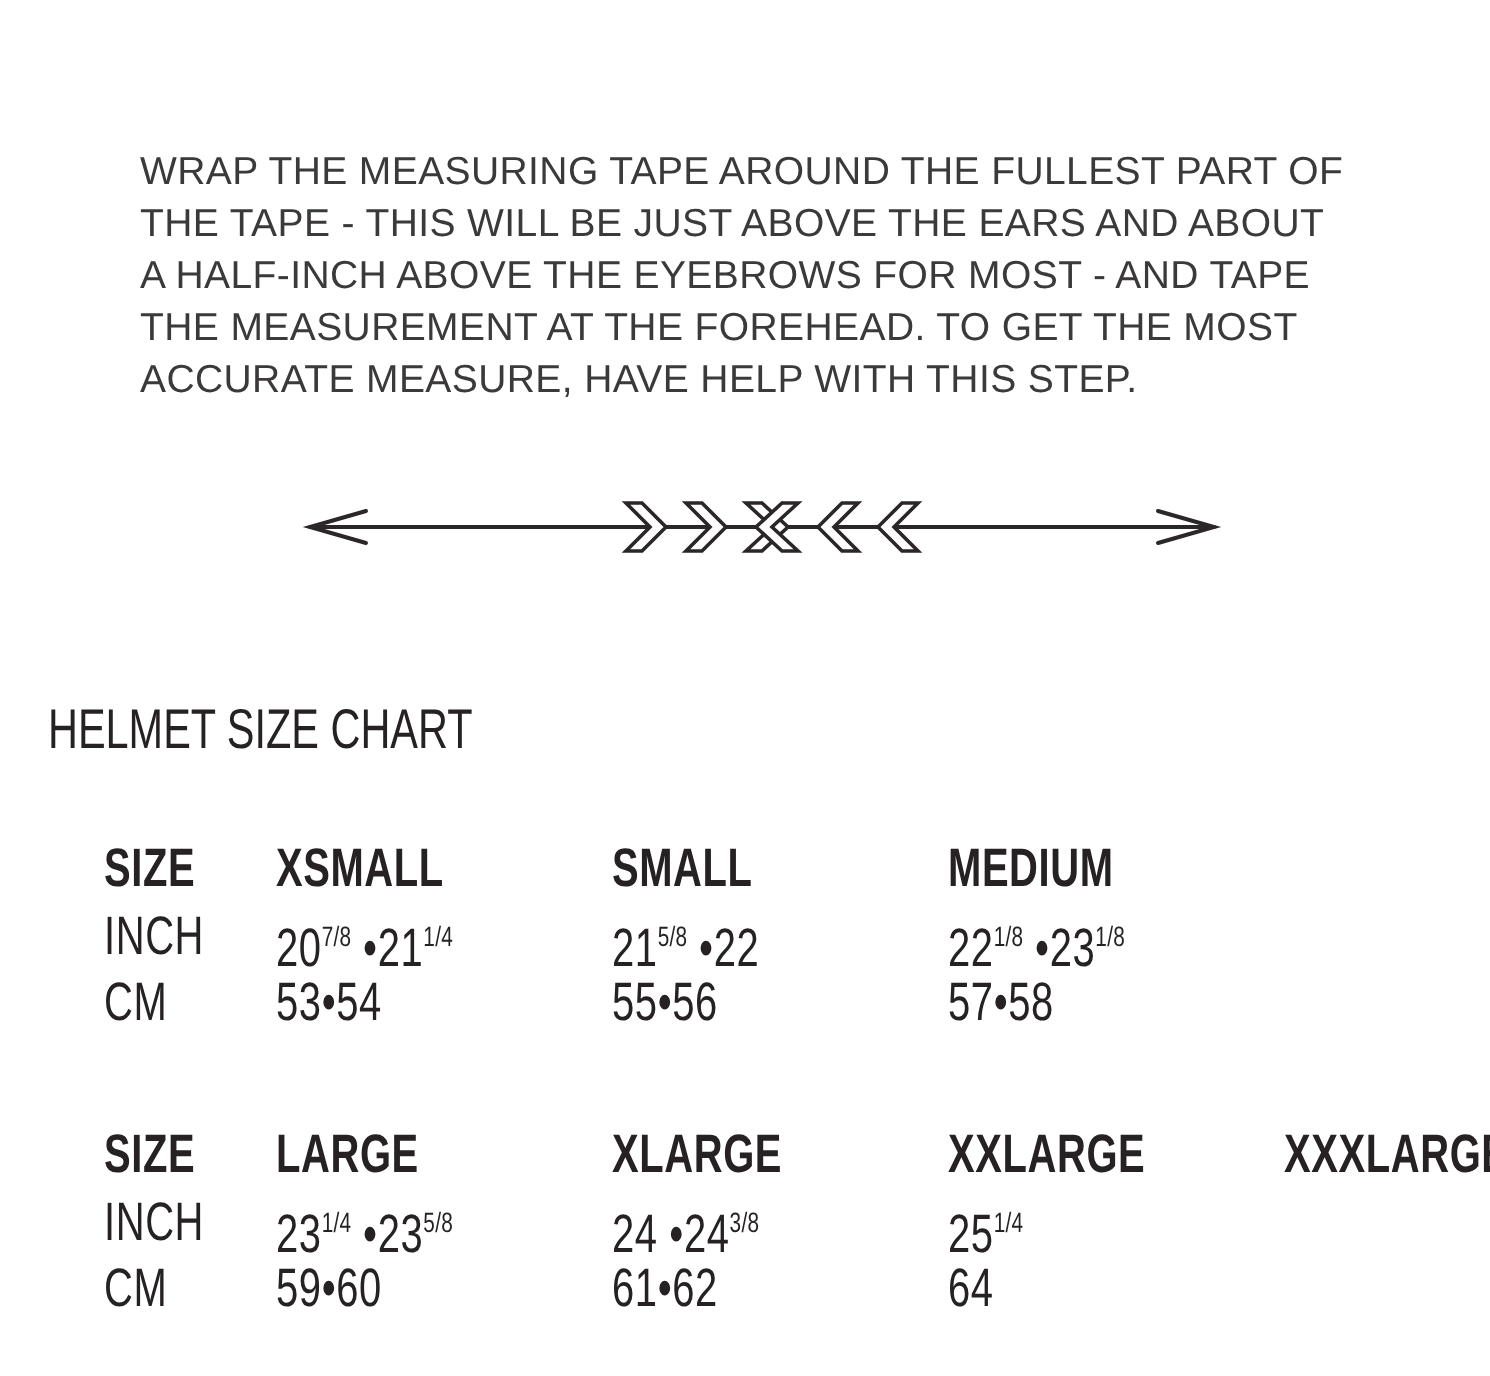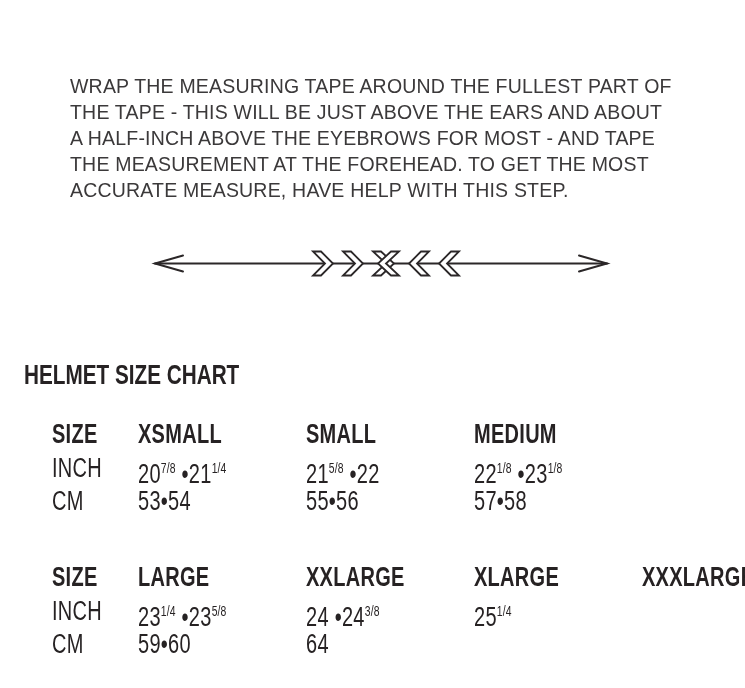--- a/index.html
+++ b/index.html
@@ -10,22 +10,22 @@
   
   .instructions{
     position:absolute;left:70px;top:25px;width:620px;
     font-size:19.5px;line-height:26px;letter-spacing:0.2px;
     color:#3b393a;font-weight:400;margin-top:48px;
   }
   
   .divider{position:absolute;left:150px;top:247px;}
   
   .chart-title{
-    position:absolute;left:24px;top:360px;margin:0;
-    font-size:28px;line-height:30px;color:#262223;font-weight:700;
+    position:absolute;left:24px;top:350px;margin:0;
+    font-size:28px;line-height:30px;color:#262223;font-weight:400;
   }
   .cond-b{display:inline-block;transform:scaleX(0.74);transform-origin:0 50%;white-space:nowrap;}
   
   .size-table{position:absolute;left:24px;margin-left:28px;}
   #group-0{top:418px;}
   #group-1{top:561px;}
   .trow{display:flex;height:33.5px;}
   .cell{flex:none;width:168px;font-size:27px;line-height:33px;color:#262223;}
   .cell.label{width:86px;}
   .cond{
@@ -83,30 +83,31 @@
         <div class="cell label"><span class="cond">CM</span></div>
         <div class="cell"><span class="cond">53•54</span></div>
         <div class="cell"><span class="cond">55•56</span></div>
         <div class="cell"><span class="cond">57•58</span></div>
       </div>
     </div>
   <div class="size-table" id="group-1">
       <div class="trow bold">
         <div class="cell label bold"><span class="cond">SIZE</span></div>
         <div class="cell bold"><span class="cond">LARGE</span></div>
+        <div class="cell bold"><span class="cond">XLARGE</span></div>
         <div class="cell bold"><span class="cond">XXLARGE</span></div>
-        <div class="cell bold"><span class="cond">XLARGE</span></div>
         <div class="cell bold"><span class="cond">XXXLARGE</span></div>
       </div>
       <div class="trow">
         <div class="cell label"><span class="cond">INCH</span></div>
         <div class="cell"><span class="cond">23<span class="sup">1/4</span> •23<span class="sup">5/8</span></span></div>
         <div class="cell"><span class="cond">24 •24<span class="sup">3/8</span></span></div>
         <div class="cell"><span class="cond">25<span class="sup">1/4</span></span></div>
       </div>
       <div class="trow">
         <div class="cell label"><span class="cond">CM</span></div>
         <div class="cell"><span class="cond">59•60</span></div>
+        <div class="cell"><span class="cond">61•62</span></div>
         <div class="cell"><span class="cond">64</span></div>
       </div>
     </div>
 
 </div>
 
 </body></html>

